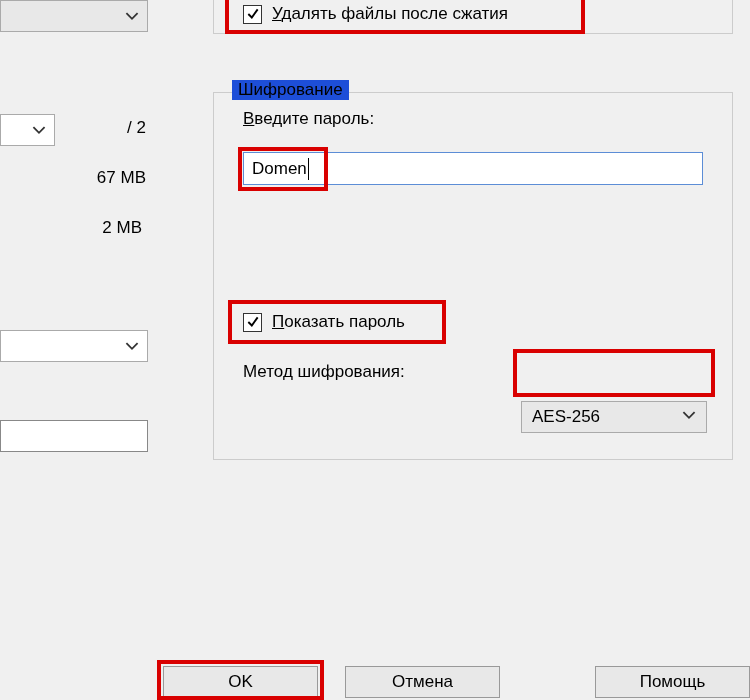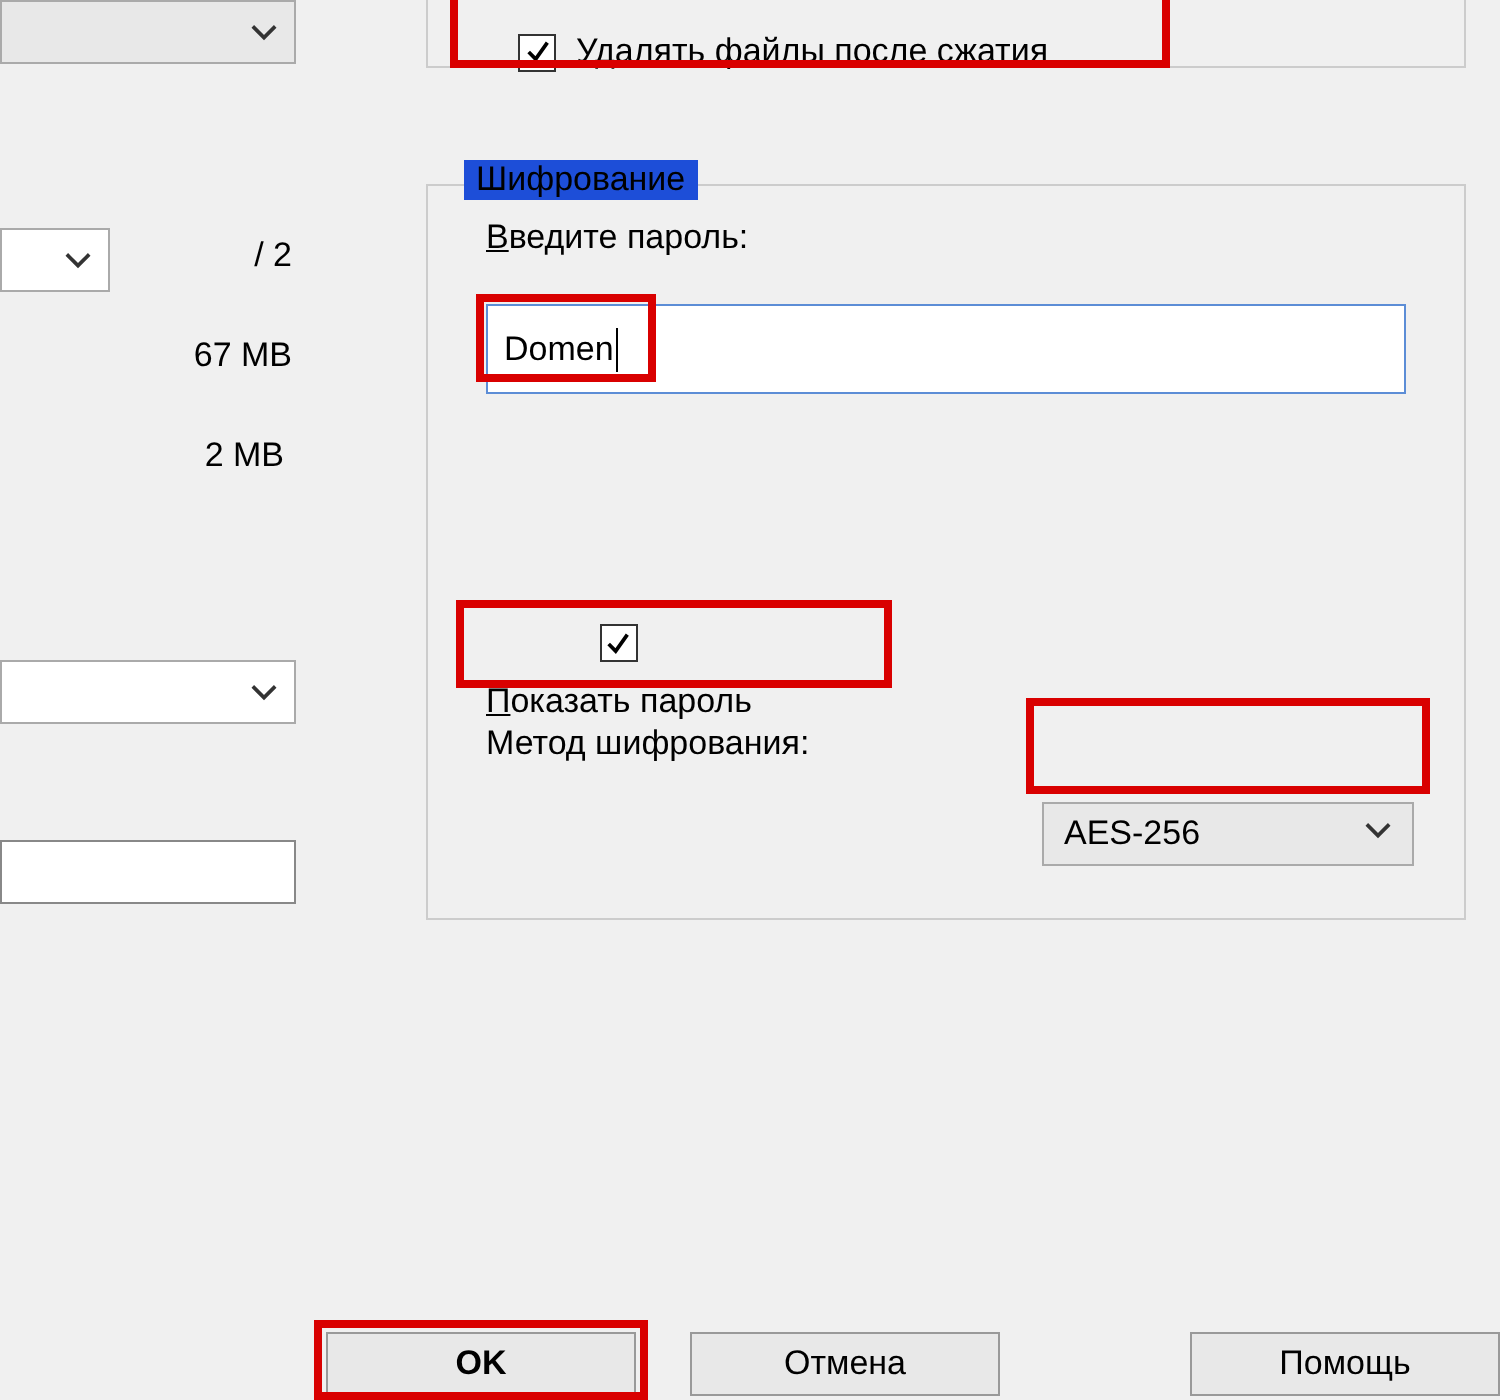--- a/index.html
+++ b/index.html
@@ -146,46 +146,46 @@
       <svg viewBox="0 0 10 10">
           <path d="M1 3 L5 7 L9 3" fill="none" stroke="#333" stroke-width="1.3"></path>
         </svg>
     </span>
   </div>
 
   <div class="inputbox" style="left:0; top:420px; width:148px; height:32px;"></div>
 
   <div class="section-border" style="left:213px; top:-40px; width:520px; height:74px;"></div>
 
-  <div class="checkbox-row" style="left:243px; top:16px;margin-left:16px;">
+  <div class="checkbox-row" style="left:243px; top:4px;">
     <span class="cb">
       <svg viewBox="0 0 12 12">
           <path d="M2 6 L5 9 L10 2" fill="none" stroke="#000" stroke-width="1.6"></path>
         </svg>
     </span>
     <span class="label">
       <span class="ul">У</span><span>далять файлы после сжатия</span>
     </span>
   </div>
   <div class="hl" style="left:225px; top:-6px; width:360px; height:40px;"></div>
 
   <div class="section-border" style="left:213px; top:92px; width:520px; height:368px;"></div>
   <div class="section-title" style="left:232px; top:80px;">Шифрование</div>
 
   <div style="position:absolute; left:243px; top:109px;">
     <span class="ul">В</span><span>ведите пароль:</span>
   </div>
 
-  <div class="pw-input" style="left:243px; top:152px; width:460px; height:45px;">
+  <div class="pw-input" style="left:243px; top:152px; width:460px; height:33px;">
     <span>Domen</span>
       <span class="cursor-caret"></span>
   </div>
   <div class="hl" style="left:238px; top:147px; width:90px; height:44px;"></div>
 
-  <div class="checkbox-row" style="left:243px; top:312px;flex-direction:column;">
+  <div class="checkbox-row" style="left:243px; top:312px;">
     <span class="cb">
       <svg viewBox="0 0 12 12">
           <path d="M2 6 L5 9 L10 2" fill="none" stroke="#000" stroke-width="1.6"></path>
         </svg>
     </span>
     <span class="label">
       <span class="ul">П</span><span>оказать пароль</span>
     </span>
   </div>
   <div class="hl" style="left:228px; top:300px; width:218px; height:44px;"></div>
@@ -195,21 +195,21 @@
   <div class="dd" style="left:521px; top:357px; width:186px; height:32px;">
     <span>AES-256</span>
     <span class="arrow">
       <svg width="14" height="14" viewBox="0 0 10 10">
           <path d="M1 3 L5 7 L9 3" fill="none" stroke="#333" stroke-width="1.3"></path>
         </svg>
     </span>
   </div>
   <div class="hl" style="left:513px; top:349px; width:202px; height:48px;"></div>
 
-  <div class="btn" style="left:163px; top:666px;font-weight:bold;">
+  <div class="btn" style="left:163px; top:666px;">
     <span>OK</span>
   </div>
   <div class="hl" style="left:157px; top:660px; width:167px; height:40px;"></div>
 
   <div class="btn" style="left:345px; top:666px;">
     <span>Отмена</span>
   </div>
 
   <div class="btn" style="left:595px; top:666px;">
     <span>Помощь</span>

